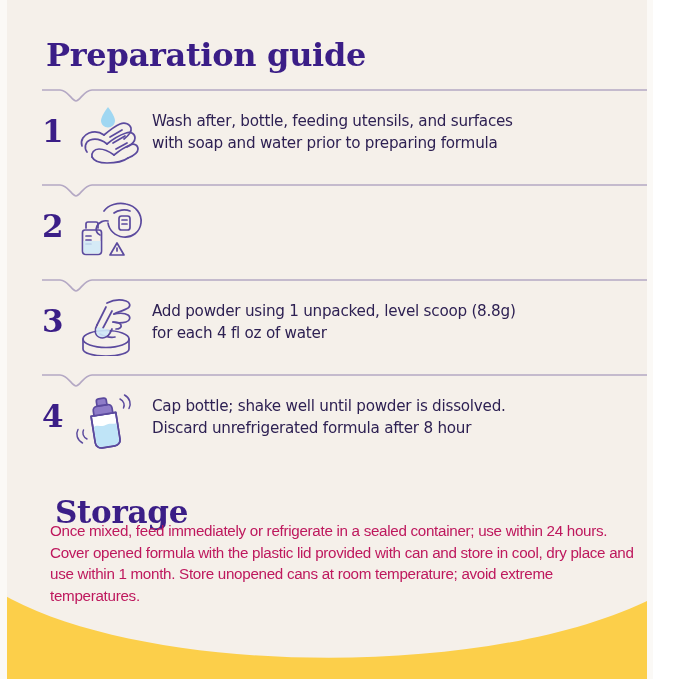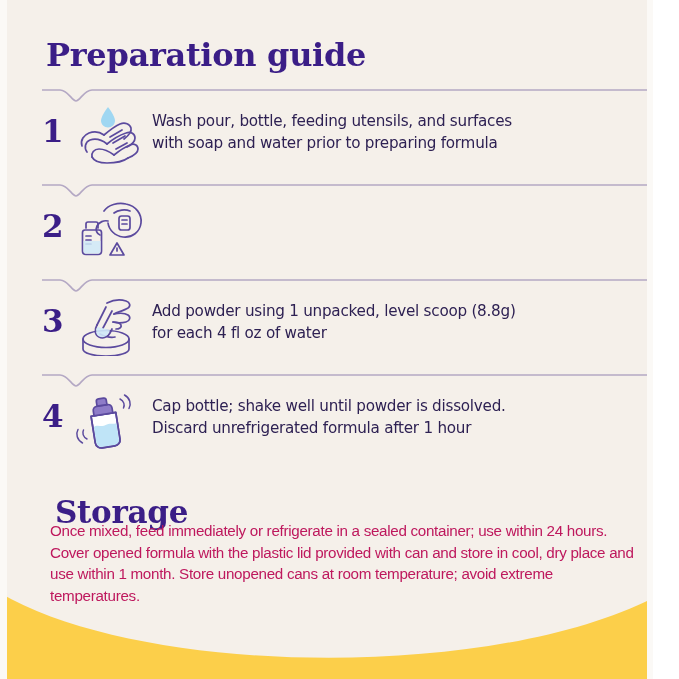--- a/index.html
+++ b/index.html
@@ -180,21 +180,21 @@
                 <path d="M37,40 C43,35 50,31 56,29 C61,27 65,30 65,34 C65,38 61,41 57,43"></path>
                 <path d="M44,51 C49,47 55,43 60,41 C64,39 68,41 68,45 C68,49 63,52 58,54"></path>
                 <path d="M22,53 C24,57 30,59 37,59 C46,59 54,57 58,54"></path>
                 <path d="M40,33 L52,26"></path>
                 <path d="M43,39 L55,32"></path>
                 <path d="M46,45 L57,39"></path>
               </g>
               <path d="M38,3 C38,3 31,12 31,16.5 C31,20.6 34.2,23.5 38,23.5 C41.8,23.5 45,20.6 45,16.5 C45,12 38,3 38,3 Z" fill="#9FD7F2"></path>
             </svg>
           </div>
-          <div class="step-text">Wash pour, bottle, feeding utensils, and surfaces
+          <div class="step-text">Wash after, bottle, feeding utensils, and surfaces
 with soap and water prior to preparing formula</div>
         </div>
       </div>
 
       <div class="step s2">
         <svg class="divider" viewBox="0 0 613 16" preserveAspectRatio="none" aria-hidden="true">
           <path d="M0,2 L18,2 C26,2 30,13 34,13 C38,13 42,2 50,2 L613,2" fill="none" stroke="#B4A8C4" stroke-width="1.6"></path>
         </svg>
         <div class="step-body">
           <div class="step-num">2</div>
@@ -262,21 +262,21 @@
               </g>
               <g fill="none" stroke="#5B4A9E" stroke-width="1.5" stroke-linecap="round">
                 <path d="M50,10 C54,12 55,16 53.5,19"></path>
                 <path d="M54.5,6 C60,9 61.5,15 59,19.5"></path>
                 <path d="M17,50 C13,48 12,44 13.5,41"></path>
                 <path d="M12.5,54 C7,51 5.5,45 8,40.5"></path>
               </g>
             </svg>
           </div>
           <div class="step-text">Cap bottle; shake well until powder is dissolved.
-Discard unrefrigerated formula after 1 hour</div>
+Discard unrefrigerated formula after 8 hour</div>
         </div>
       </div>
 
     </div>
 
     <h2 class="storage-title">Storage</h2>
     <p class="storage-text">Once mixed, feed immediately or refrigerate in a sealed container; use within 24 hours. Cover opened formula with the plastic lid provided with can and store in cool, dry place and use within 1 month. Store unopened cans at room temperature; avoid extreme temperatures.</p>
 
   </div>
 </div>

